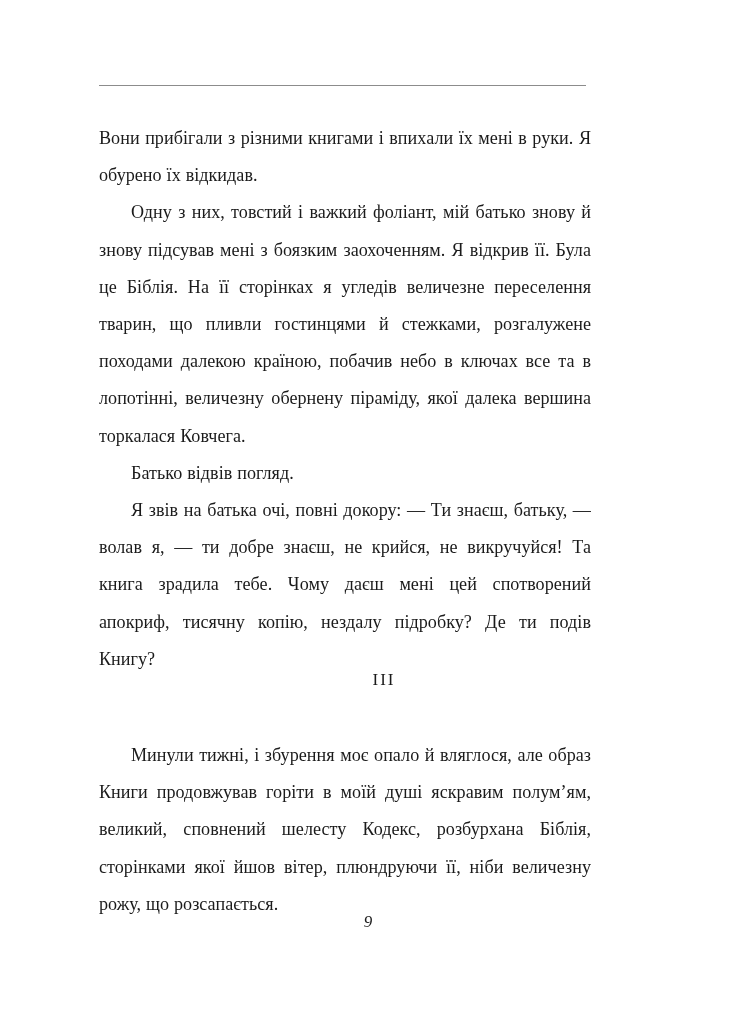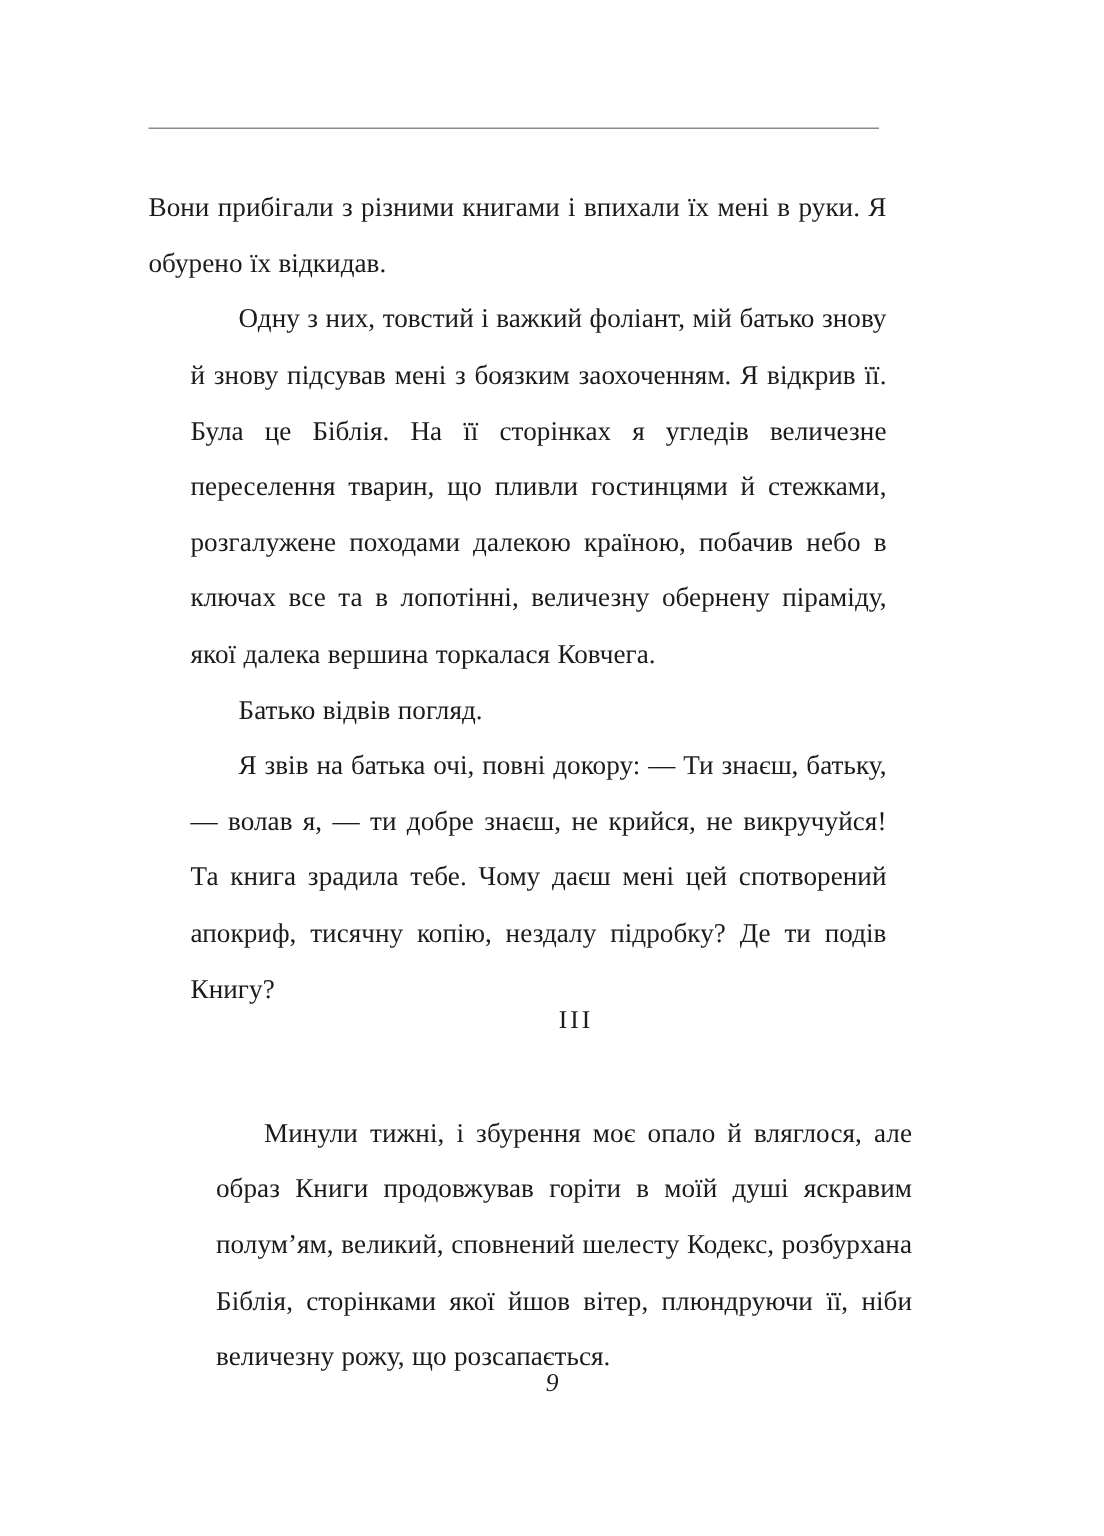--- a/index.html
+++ b/index.html
@@ -47,39 +47,38 @@
     font-size: 18.1px;
     line-height: 37.2px;
     text-align: justify;
     text-justify: inter-word;
     word-spacing: 0.02em;
     letter-spacing: 0.002em;
     hyphens: none;
   }
   p.body-par.indent {
     text-indent: 32px;
-    margin-left: 28px;
   }
 
   
   .section-number {
     position: absolute;
     left: 16px;
     top: 670px;
     width: 736px;
     text-align: center;
     font-size: 17px;
     letter-spacing: 0.12em;
     color: #1b1b1b;
   }
 
   
   .text-column-2 {
     position: absolute;
-    left: 116px;
+    left: 99px;
     top: 737px;
     width: 492px;
   }
 
   
   .folio {
     position: absolute;
     left: 0;
     top: 912px;
     width: 736px;

